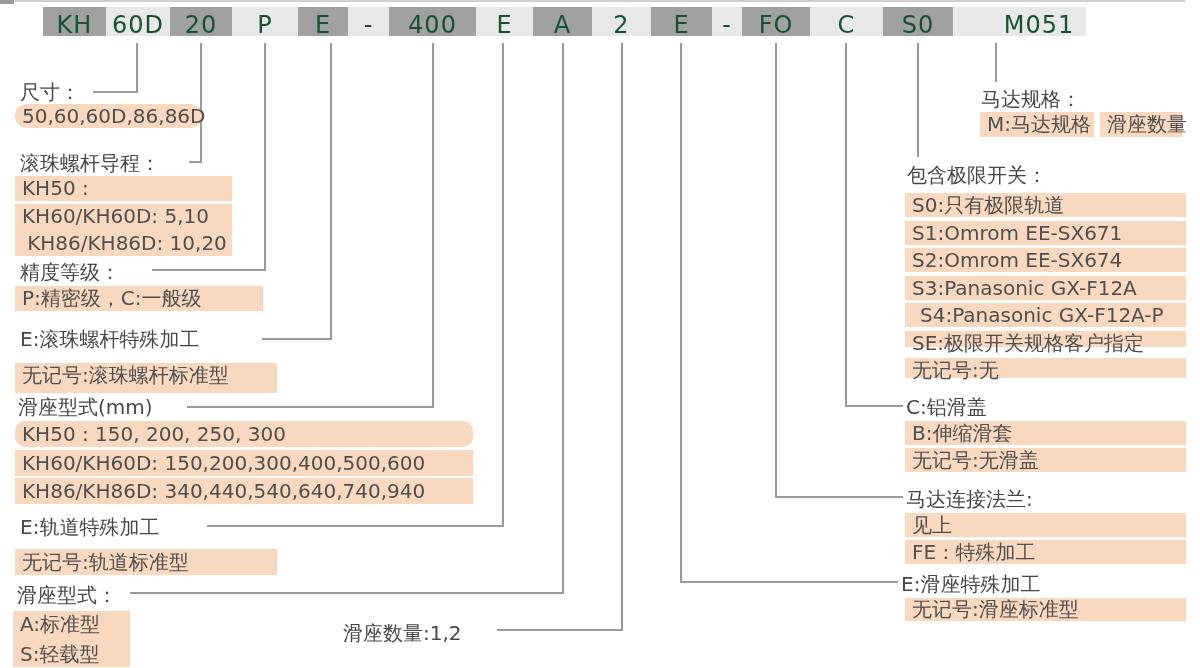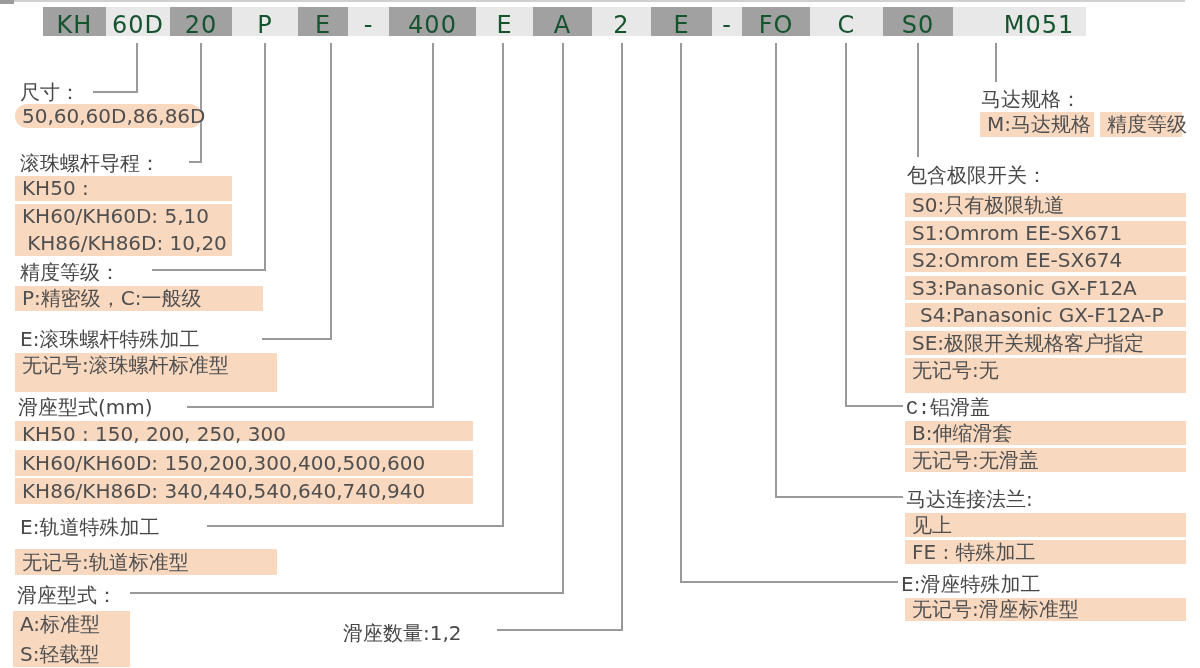--- a/index.html
+++ b/index.html
@@ -85,50 +85,50 @@
 
   <div class="lbl" style="left:20px;top:150px;">滚珠螺杆导程：</div>
   <div class="tag" style="left:15px;top:176px;width:217px;height:25px;line-height:25px;">KH50 :</div>
   <div class="tag" style="left:15px;top:204px;width:217px;height:29px;line-height:25px;">KH60/KH60D: 5,10</div>
   <div class="tag" style="left:15px;top:231px;width:217px;height:25px;line-height:25px;text-align:center;">KH86/KH86D: 10,20</div>
 
   <div class="lbl" style="left:20px;top:259px;">精度等级：</div>
   <div class="tag" style="left:15px;top:286px;width:248px;height:25px;line-height:25px;">P:精密级，C:一般级</div>
 
   <div class="lbl" style="left:20px;top:326px;">E:滚珠螺杆特殊加工</div>
-  <div class="tag" style="left:15px;top:353px;width:262px;height:39px;line-height:25px;">无记号:滚珠螺杆标准型</div>
+  <div class="tag" style="left:15px;top:363px;width:262px;height:30px;line-height:25px;">无记号:滚珠螺杆标准型</div>
 
   <div class="lbl" style="left:18px;top:394px;">滑座型式(mm)</div>
-  <div class="tag" style="left:15px;top:421px;width:458px;height:20px;line-height:26px;">KH50 : 150, 200, 250, 300</div>
+  <div class="tag" style="left:15px;top:421px;width:458px;height:26px;line-height:26px;border-radius:10px;">KH50 : 150, 200, 250, 300</div>
   <div class="tag" style="left:15px;top:450px;width:458px;height:26px;line-height:26px;">KH60/KH60D: 150,200,300,400,500,600</div>
   <div class="tag" style="left:15px;top:478px;width:458px;height:26px;line-height:26px;">KH86/KH86D: 340,440,540,640,740,940</div>
 
   <div class="lbl" style="left:20px;top:514px;">E:轨道特殊加工</div>
   <div class="tag" style="left:15px;top:549px;width:262px;height:26px;line-height:26px;">无记号:轨道标准型</div>
 
   <div class="lbl" style="left:17px;top:582px;">滑座型式：</div>
   <div class="tag" style="left:13px;top:611px;width:117px;height:34px;line-height:26px;">A:标准型</div>
   <div class="tag" style="left:13px;top:641px;width:117px;height:26px;line-height:26px;">S:轻载型</div>
 
   <div class="lbl" style="left:343px;top:620px;">滑座数量:1,2</div>
 
   <div class="lbl" style="left:981px;top:86px;">马达规格：</div>
   <div class="tag" style="left:980px;top:112px;width:114px;height:25px;line-height:25px;">M:马达规格</div>
-  <div class="tag" style="left:1100px;top:112px;width:82px;height:25px;line-height:25px;">精度等级</div>
+  <div class="tag" style="left:1100px;top:112px;width:82px;height:25px;line-height:25px;">滑座数量</div>
 
   <div class="lbl" style="left:907px;top:162px;">包含极限开关：</div>
   <div class="tag" style="left:905px;top:193px;width:281px;height:24px;line-height:24px;">S0:只有极限轨道</div>
   <div class="tag" style="left:905px;top:221px;width:281px;height:24px;line-height:24px;">S1:Omrom EE-SX671</div>
   <div class="tag" style="left:905px;top:248px;width:281px;height:24px;line-height:24px;">S2:Omrom EE-SX674</div>
   <div class="tag" style="left:905px;top:276px;width:281px;height:24px;line-height:24px;">S3:Panasonic GX-F12A</div>
   <div class="tag" style="left:905px;top:303px;width:281px;height:24px;line-height:24px;padding-left:15px;">S4:Panasonic GX-F12A-P</div>
-  <div class="tag" style="left:905px;top:331px;width:281px;height:24px;line-height:24px;">SE:极限开关规格客户指定</div>
-  <div class="tag" style="left:905px;top:358px;width:281px;height:35px;line-height:24px;">无记号:无</div>
+  <div class="tag" style="left:905px;top:331px;width:281px;height:16px;line-height:24px;">SE:极限开关规格客户指定</div>
+  <div class="tag" style="left:905px;top:358px;width:281px;height:20px;line-height:24px;">无记号:无</div>
 
-  <div class="lbl" style="left:906px;top:394px;font-family:Liberation Mono, monospace;">C:铝滑盖</div>
+  <div class="lbl" style="left:906px;top:394px;">C:铝滑盖</div>
   <div class="tag" style="left:905px;top:421px;width:281px;height:24px;line-height:24px;">B:伸缩滑套</div>
   <div class="tag" style="left:905px;top:448px;width:281px;height:24px;line-height:24px;">无记号:无滑盖</div>
 
   <div class="lbl" style="left:906px;top:486px;">马达连接法兰:</div>
   <div class="tag" style="left:905px;top:513px;width:281px;height:24px;line-height:24px;">见上</div>
   <div class="tag" style="left:905px;top:540px;width:281px;height:24px;line-height:24px;">FE : 特殊加工</div>
 
   <div class="lbl" style="left:901px;top:571px;">E:滑座特殊加工</div>
   <div class="tag" style="left:905px;top:598px;width:281px;height:23px;line-height:23px;">无记号:滑座标准型</div>
 

